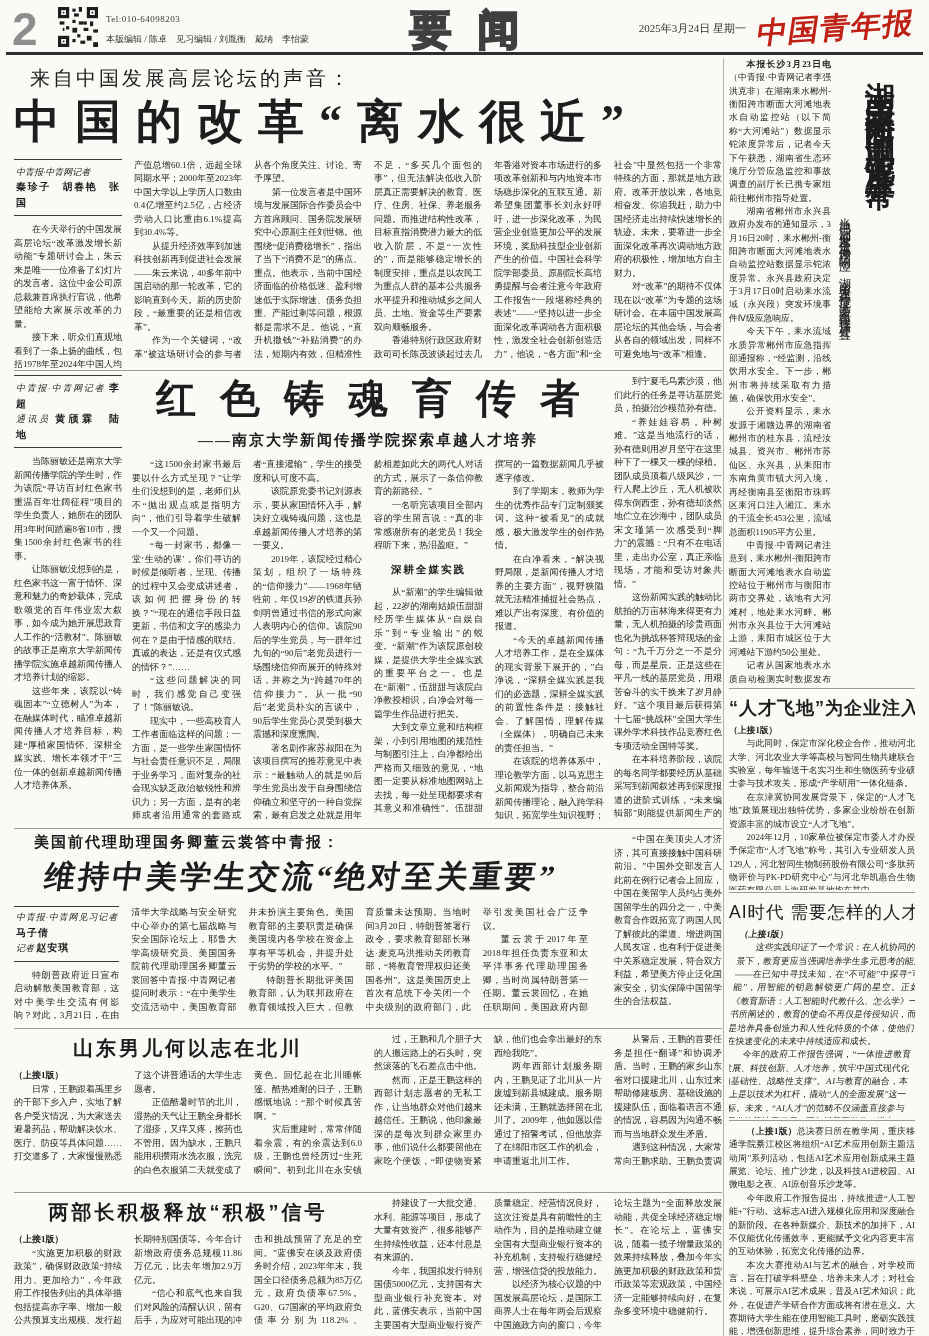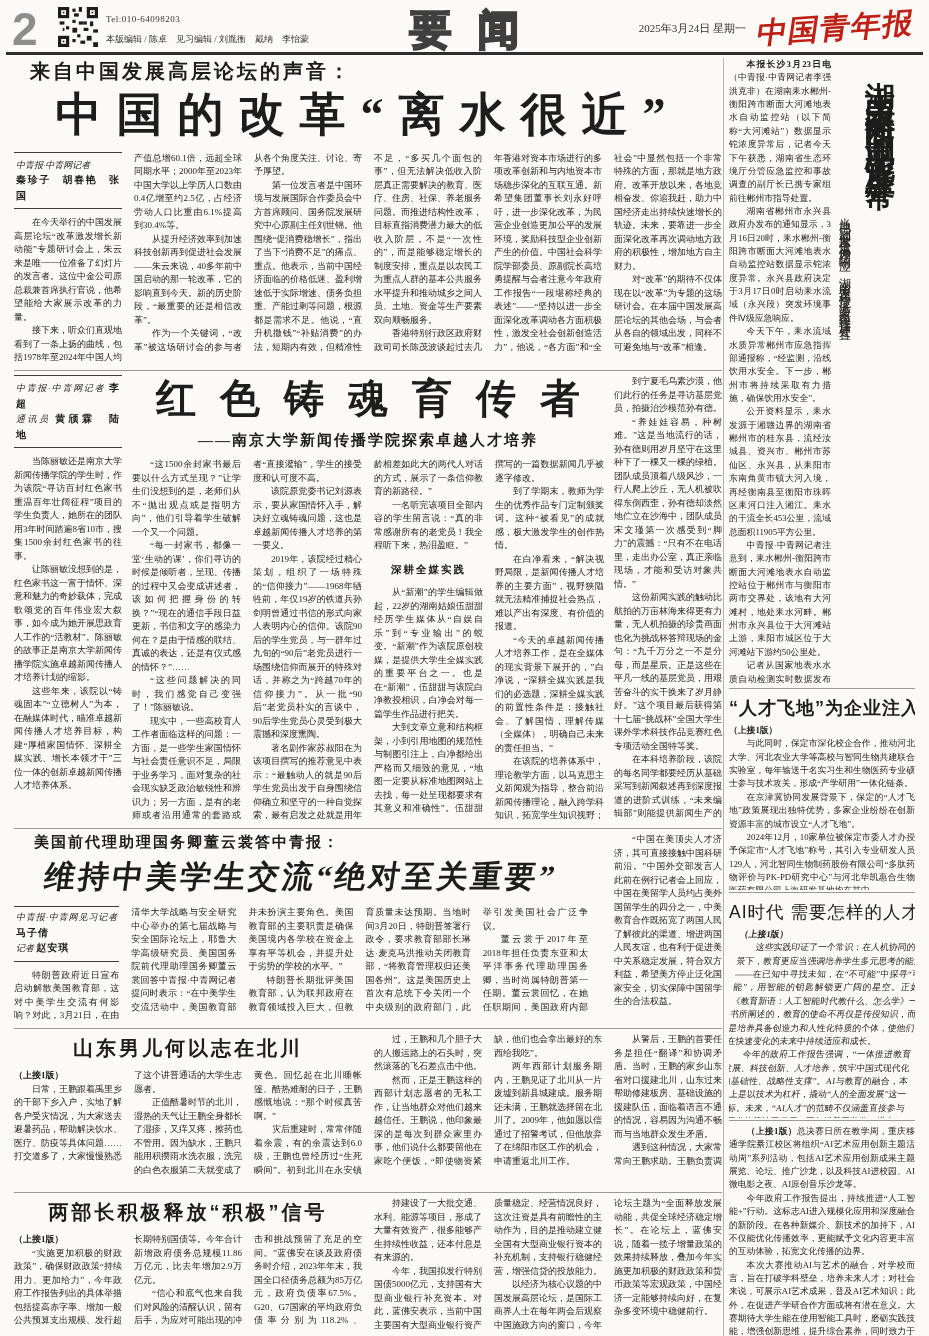--- a/index.html
+++ b/index.html
@@ -38,22 +38,22 @@
   .blk-cont{text-indent:0;font-weight:bold;}
   .blk b{font-weight:bold;}
 
   .byline{border-top:1px solid #3c3c3c;border-bottom:1px solid #3c3c3c;
           padding:4px 2px 5px;margin:0 0 7px;break-inside:avoid;text-indent:0;}
   .byline .bl{text-indent:0;line-height:1.5;}
   .byline .role{font-style:italic;font-size:9px;}
   .byline .names{font-weight:bold;font-size:10px;letter-spacing:1px;}
 
   
-  .kicker{font-size:20px;font-weight:bold;letter-spacing:3px;margin:0 0 0 16px;}
-  .h-reform{margin:4px 0 0;text-align:center;font-size:46px;font-weight:900;
+  .kicker{font-size:20px;font-weight:normal;letter-spacing:3px;margin:7px 0 0 16px;}
+  .h-reform{margin:4px 0 0;text-align:left;font-size:46px;font-weight:900;
             letter-spacing:15px;line-height:1.15;white-space:nowrap;}
   #art-reform .cols{height:214px;margin-top:10px;}
 
   
   #art-red{display:flex;gap:10px;}
   #art-red .sidecol{width:108px;flex:none;}
   #art-red .centerwrap{flex:1;min-width:0;display:flex;flex-direction:column;}
   .h-red{text-align:center;font-size:40px;font-weight:900;letter-spacing:24px;
          text-indent:24px;margin:2px 0 0;line-height:1.1;white-space:nowrap;}
   .h-red-sub{text-align:center;font-size:15px;font-weight:bold;letter-spacing:2px;margin:10px 0 8px;}

